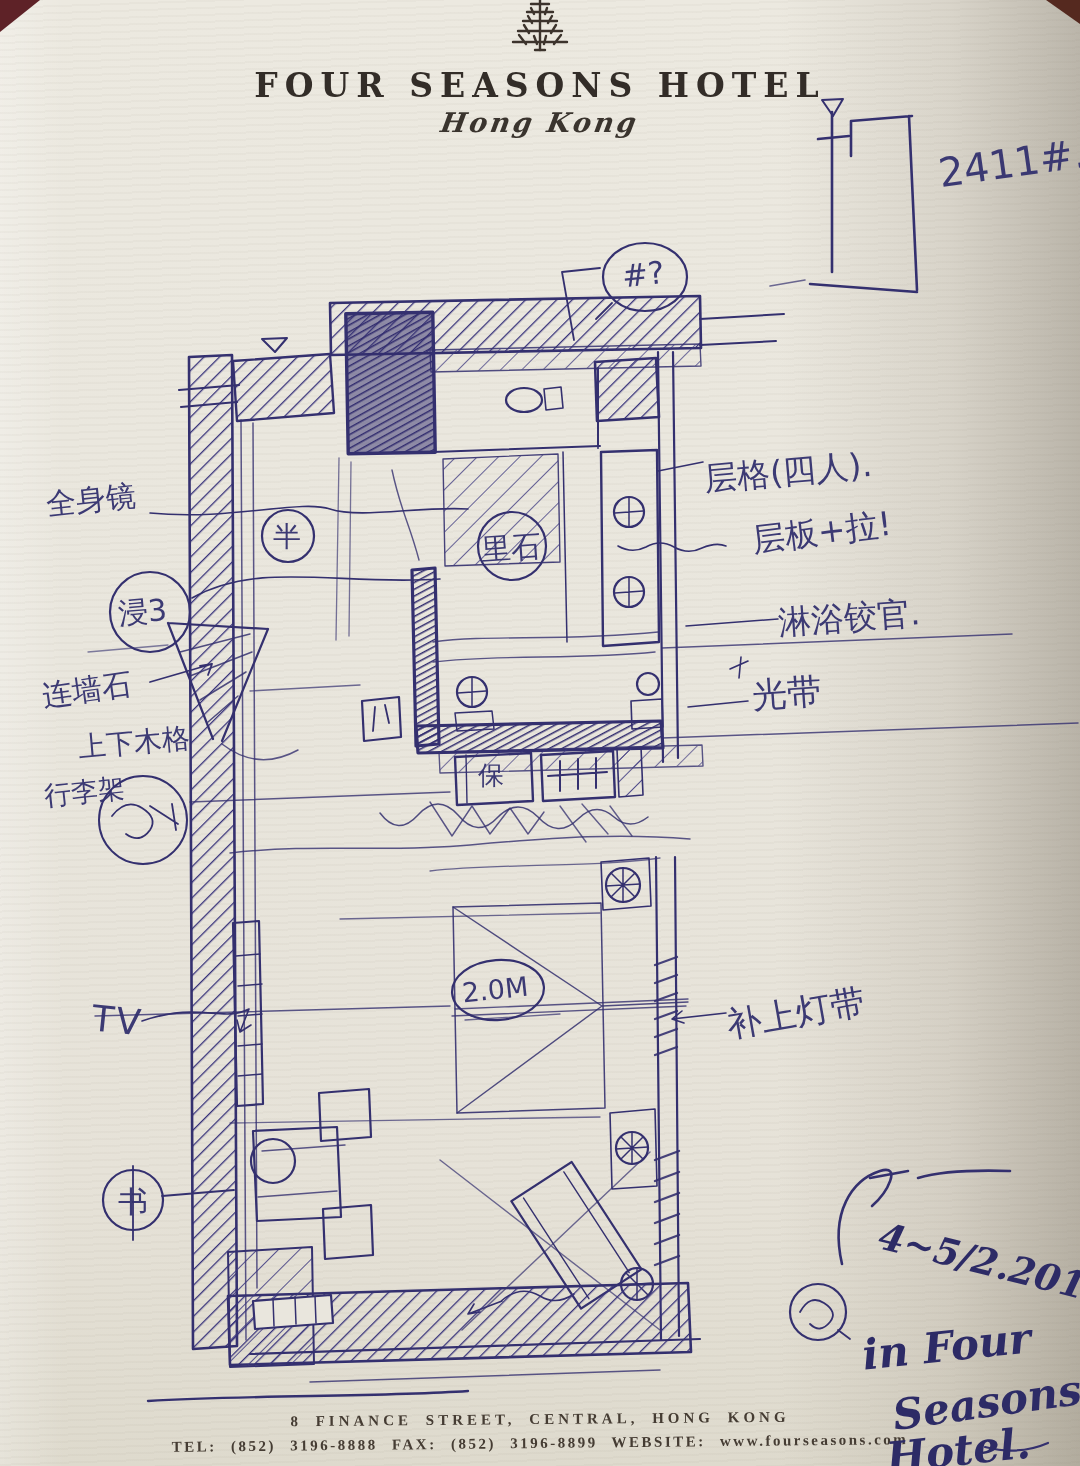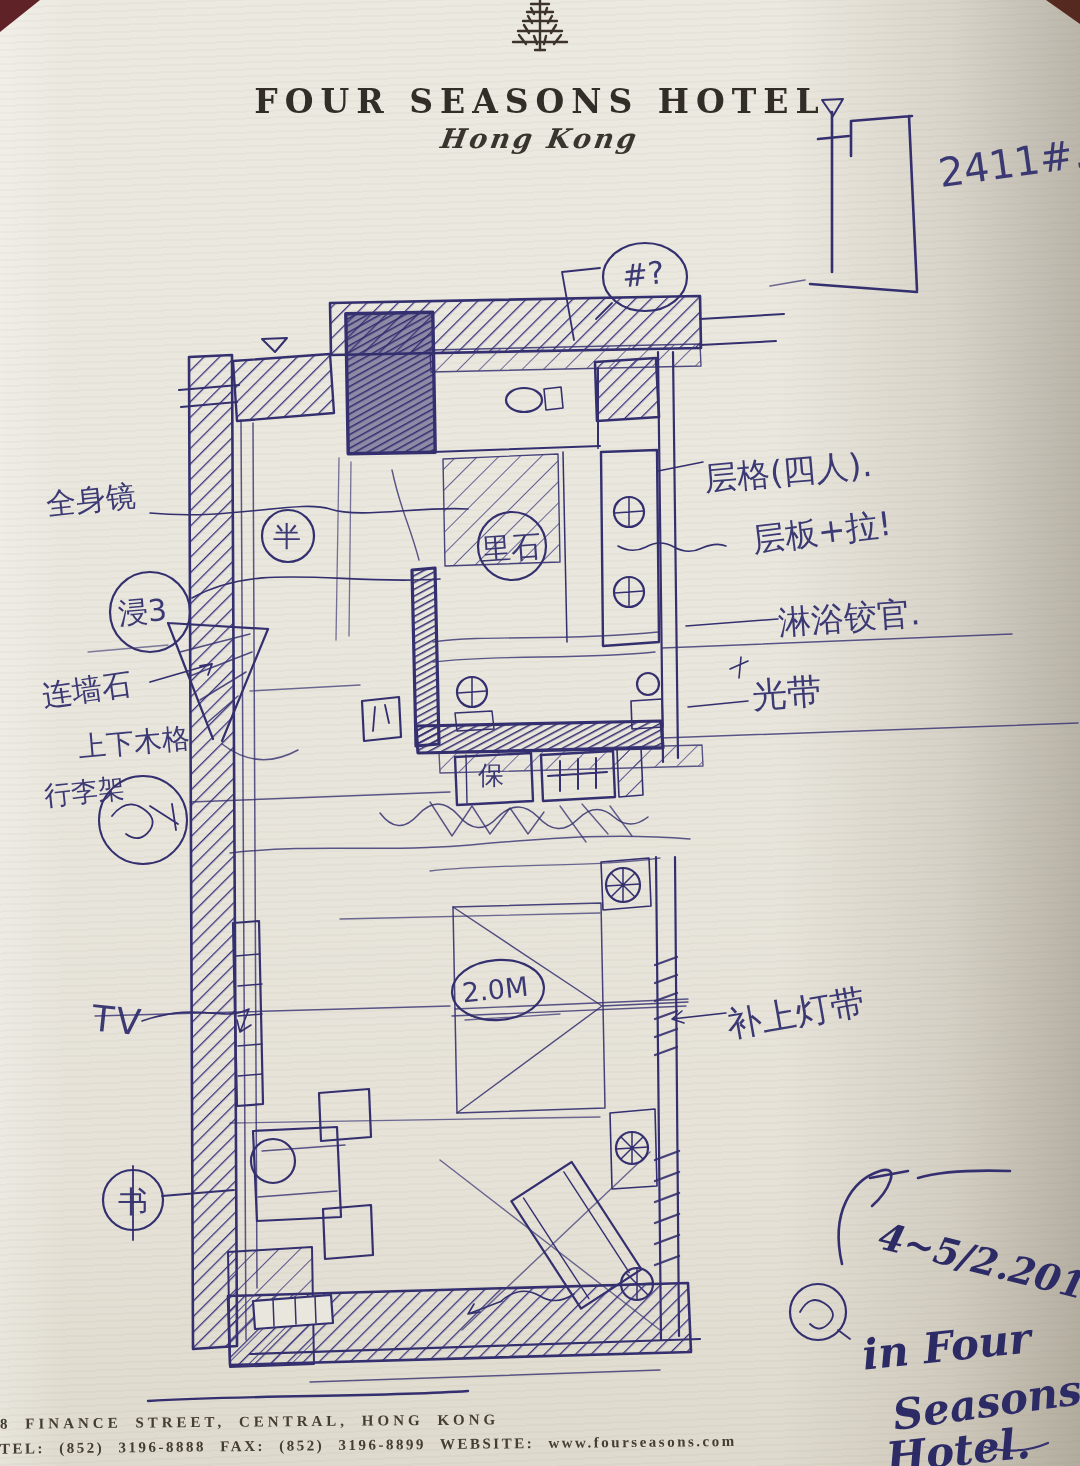--- a/index.html
+++ b/index.html
@@ -17,30 +17,30 @@
   }
   .corner{position:absolute;pointer-events:none;}
   .corner.tl{left:0;top:0;width:40px;height:32px;background:#5e2227;clip-path:polygon(0 0,100% 0,0 100%);}
   .corner.tr{right:0;top:0;width:34px;height:24px;background:#55291f;clip-path:polygon(0 0,100% 0,100% 100%);}
 
   
   .header{position:absolute;left:0;right:0;top:0;text-align:center;color:#39322c;}
   .logo{display:inline-block;margin-top:0;}
   .hotel-title{
     font-family:"DejaVu Serif","Liberation Serif",serif;
-    font-size:33px;font-weight:700;letter-spacing:7px;color:#332d28;margin-top:22px;
+    font-size:33px;font-weight:700;letter-spacing:7px;color:#332d28;margin-top:6px;
   }
   .hotel-city{
     font-family:"DejaVu Serif","Liberation Serif",serif;
     font-style:italic;font-size:27px;font-weight:700;color:#3a342e;
     letter-spacing:3px;transform:skewX(-10deg);margin-top:2px;
   }
 
   
-  .footer{position:absolute;left:0;right:0;bottom:14px;
+  .footer{position:absolute;left:0;right:0;bottom:14px;text-align:center;
     font-family:"Liberation Serif","DejaVu Serif",serif;color:#453c33;margin-top:16px;}
   .footer .line1{font-size:15px;font-weight:700;letter-spacing:4px;word-spacing:6px;transform:rotate(-.5deg);}
   .footer .line2{font-size:15px;font-weight:700;letter-spacing:2.5px;word-spacing:8px;margin-top:7px;transform:rotate(-.6deg);}
 
   
   svg.sketch{position:absolute;left:0;top:0;}
   .hand{position:absolute;color:#32306e;white-space:nowrap;opacity:.94;
     font-family:"DejaVu Sans",sans-serif;}
   .script{position:absolute;color:#2d2b66;white-space:nowrap;
     font-family:"DejaVu Serif",serif;font-style:italic;font-weight:700;}

